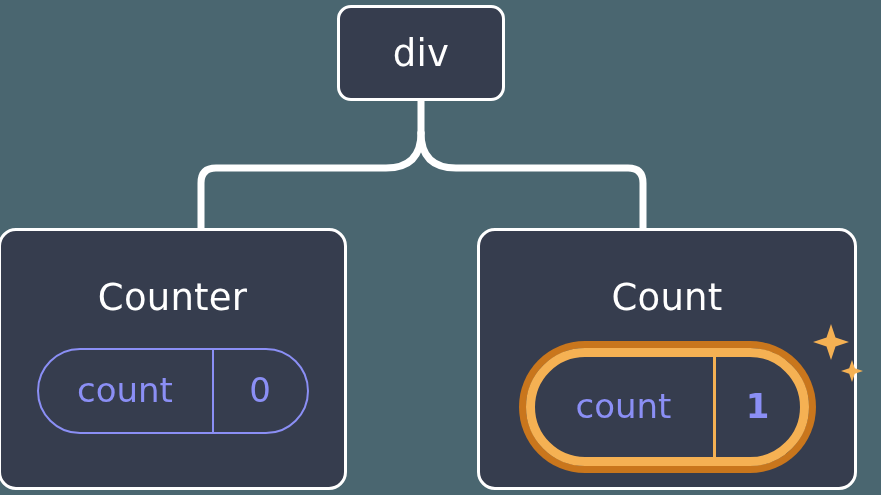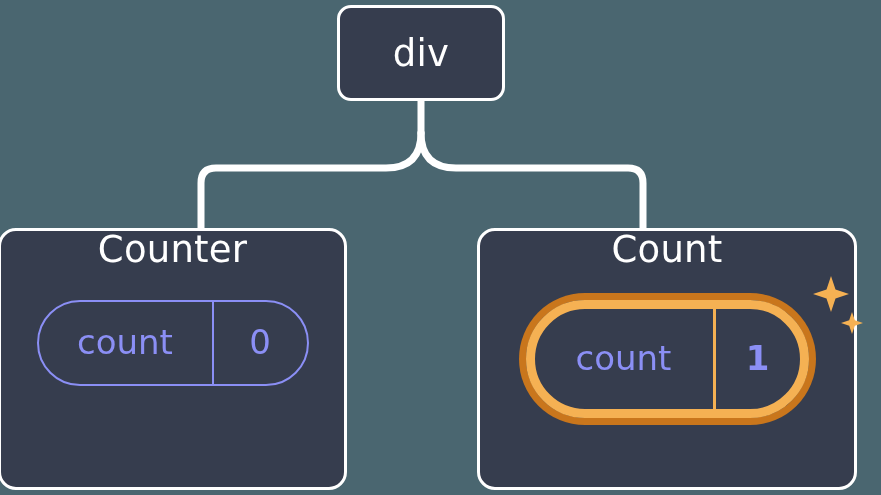--- a/index.html
+++ b/index.html
@@ -66,20 +66,21 @@
 
   .node-title {
     color: #FFFFFF;
     font-size: 37px;
     font-weight: 400;
     letter-spacing: 0.2px;
     line-height: 1;
     white-space: nowrap;
   }
   .node-child .node-title {
+    margin-top: 48px;
   }
 
   
   .pill-wrap {
     position: relative;
     margin-top: 32px;
     display: flex;
     align-items: center;
   }
 

